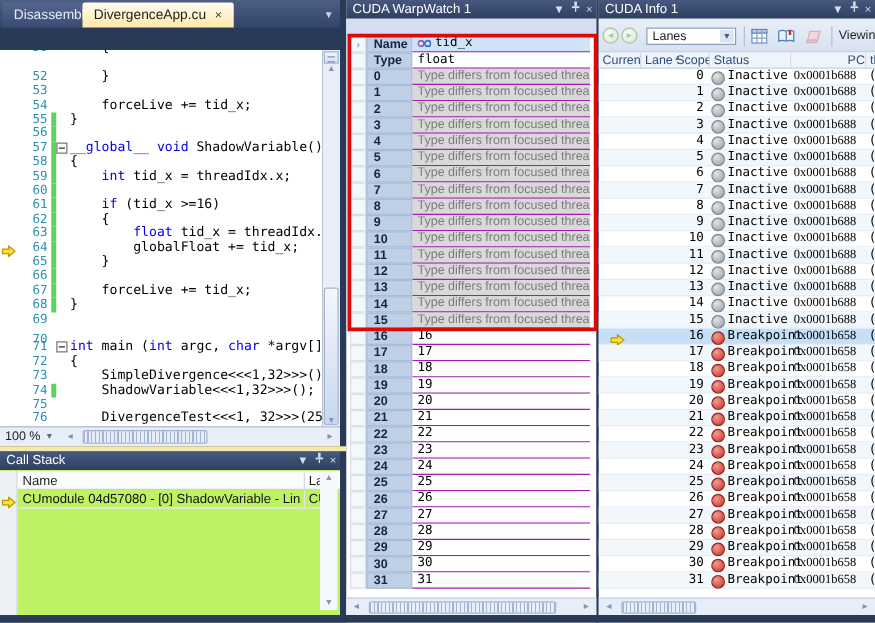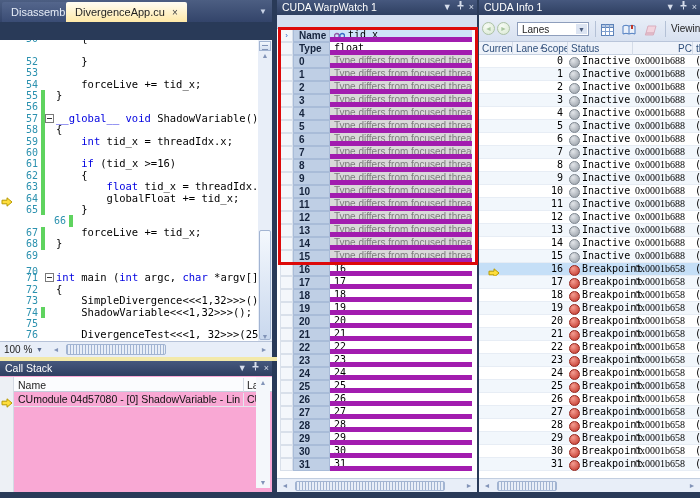--- a/index.html
+++ b/index.html
@@ -33,35 +33,35 @@
   .sb-btn{position:absolute;color:#8294B8;font-size:7px;text-align:center;}
   .sb-thumb{position:absolute;background:linear-gradient(#F4F8FD,#C9D8EE);border:1px solid #A2B4D2;border-radius:2px;box-sizing:border-box;}
   #vsb{left:258px;top:40px;width:14px;height:301px;}
   #split-handle{left:259px;top:41px;width:12px;height:10px;background:linear-gradient(#F2F6FC,#D4DFF0);border:1px solid #A2B4D2;box-sizing:border-box;}
   #split-handle:after{content:"";position:absolute;left:2px;right:2px;top:3px;height:3px;border-top:1px solid #8294B8;border-bottom:1px solid #8294B8;}
   #zoomrow{left:0;top:341px;width:272px;height:16px;background:#E8EEF8;border-top:1px solid #B6C2D8;box-sizing:border-box;}
   #zoom-label{position:absolute;left:4px;top:2px;font-size:10px;color:#222;}
   #zoom-caret{position:absolute;left:36px;top:4px;font-size:7px;color:#5A6C90;}
   #yellowstrip{left:0;top:357px;width:277px;height:4px;background:#F3E9A9;}
   
-  #callstack{left:0;top:361px;width:272px;height:131px;background:#f9a8d4;}
+  #callstack{left:0;top:361px;width:272px;height:131px;background:#bef264;}
   #cs-header{position:absolute;left:0;top:16px;height:15px;width:272px;background:#FBFCFE;border-bottom:1px solid #C6CEDC;box-sizing:border-box;font-size:10.5px;color:#1E1E1E;}
   .cs-col{position:absolute;top:1px;line-height:14px;overflow:hidden;white-space:nowrap;}
   #cs-margin{position:absolute;left:0;top:16px;bottom:0;width:14px;background:#EDF0F5;border-right:1px solid #D4DAE4;box-sizing:border-box;}
   .cs-row{position:absolute;left:0;width:256px;height:14px;border-bottom:1px solid #E3E7EE;box-sizing:border-box;font-size:10.5px;line-height:13px;color:#111;}
   #cs-vsb{position:absolute;right:2px;top:16px;width:14px;bottom:4px;background:#F4F7FB;}
   
   .panel{position:absolute;top:0;height:498px;background:#FFFFFF;}
   #warp{left:277px;width:200px;}
   #info{left:479px;width:221px;}
   #warp-band{position:absolute;left:0;top:15px;width:100%;height:14px;background:#D4DEF0;border-bottom:1px solid #BCC9DE;box-sizing:border-box;}
   .wrow{position:absolute;left:3px;height:13px;width:192px;}
   .w-ind{position:absolute;left:0;top:0;width:13px;height:13px;background:#F4F7FB;border:1px solid #D9E0EA;box-sizing:border-box;color:#3A6BC6;font-size:8px;line-height:11px;text-align:center;}
   .w-label{position:absolute;left:13px;top:0;width:37px;height:13px;background:#BFCFE5;border:1px solid #A9BCD8;box-sizing:border-box;font-size:10px;font-weight:bold;color:#15233C;line-height:12px;padding-left:5px;}
-  .w-val{position:absolute;left:50px;top:0;right:0;height:13px;background:#FFFFFF;border-bottom:5px solid #a21caf;box-sizing:border-box;font-size:10px;line-height:12px;padding-left:4px;white-space:nowrap;overflow:hidden;font-family:"DejaVu Sans Mono",monospace;color:#000;}
+  .w-val{position:absolute;left:50px;top:0;right:0;height:13px;background:#FFFFFF;border-bottom:1px solid #a21caf;box-sizing:border-box;font-size:10px;line-height:12px;padding-left:4px;white-space:nowrap;overflow:hidden;font-family:"DejaVu Sans Mono",monospace;color:#000;}
   .w-val.diff{background:#D9D9D9;color:#7C7C7C;font-family:"Liberation Sans",sans-serif;font-size:10px;}
   .w-val.selected{background:#CFE4F9;}
   #red-rect{position:absolute;left:278px;top:27px;width:200px;height:238px;border:3px solid #DD0909;box-sizing:border-box;pointer-events:none;z-index:50;}
   
   #info-toolbar{position:absolute;left:0;top:15px;width:100%;height:27px;background:linear-gradient(#E9EFF8,#D8E1F0);border-bottom:1px solid #B9C5DA;box-sizing:border-box;}
   .roundbtn{position:absolute;top:7px;width:13px;height:13px;border-radius:50%;background:radial-gradient(circle at 35% 30%,#F6FBF4,#D9E8D2);border:1px solid #ACC2A6;box-sizing:border-box;color:#A9C7A0;font-size:7px;line-height:11px;text-align:center;}
   .tsep{position:absolute;top:6px;width:1px;height:16px;background:#B4C1D6;}
   .t-icon{position:absolute;top:7px;width:14px;height:13px;}
   #info-header{position:absolute;left:0;top:42px;width:100%;height:13px;background:#EFF3FA;border-bottom:1px solid #C7D2E2;box-sizing:border-box;font-size:10px;color:#30507C;}
   .ih-col{position:absolute;top:0;height:13px;line-height:13px;border-right:1px solid #D4DCE8;box-sizing:border-box;padding-left:3px;overflow:hidden;white-space:nowrap;}
@@ -161,21 +161,21 @@
         <div class="cur-arrow"><svg width="12" height="10" viewBox="0 0 12 10">
             <path d="M1 3.2 H6 V0.8 L11 5 L6 9.2 V6.8 H1 Z" fill="#FFDE3C" stroke="#B89A00" stroke-width="1"></path>
           </svg></div>
         <div class="ctext"><span>        globalFloat += tid_x;</span></div>
       </div>
       <div class="code-line" style="top:164.0px;">
         <div class="ln">65</div>
         <div class="greenbar"></div>
         <div class="ctext"><span>    }</span></div>
       </div>
-      <div class="code-line" style="top:175.4px;margin-left:28px;">
+      <div class="code-line" style="top:175.4px;">
         <div class="ln">66</div>
         <div class="greenbar"></div>
         <div class="ctext"></div>
       </div>
       <div class="code-line" style="top:186.8px;">
         <div class="ln">67</div>
         <div class="greenbar"></div>
         <div class="ctext"><span>    forceLive += tid_x;</span></div>
       </div>
       <div class="code-line" style="top:198.2px;">

